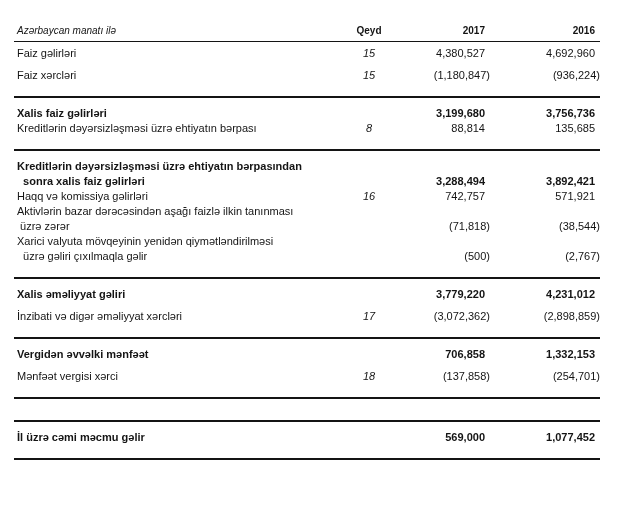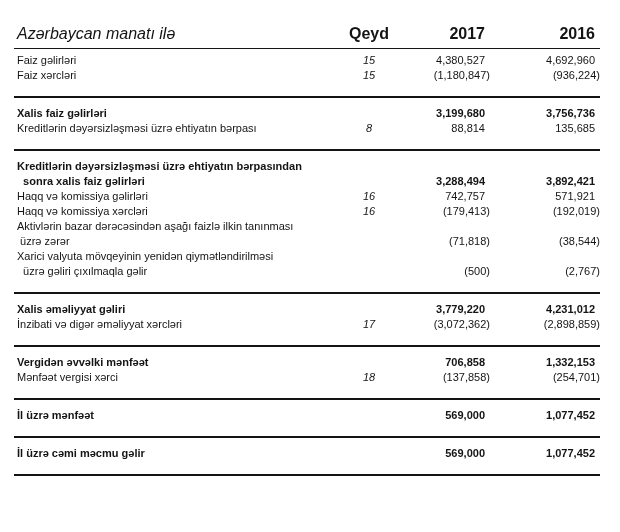--- a/index.html
+++ b/index.html
@@ -24,21 +24,21 @@
     font-size: 11px;
   }
   col.c-label { width: 332px; }
   col.c-note  { width: 46px;  }
   col.c-2017  { width: 98px;  }
   col.c-2016  { width: 110px; }
 
   thead th {
     border-bottom: 1.5px solid #141414;
     padding: 0 0 5px 0;
-    font-size: 16px;
+    font-size: 10px;
     vertical-align: bottom;
   }
   th.h-label {
     text-align: left;
     font-style: italic;
     font-weight: normal;
     padding-left: 3px;
   }
   th.h-note { text-align: center; font-weight: bold; }
   th.h-val  { text-align: right;  font-weight: bold; padding-right: 5px; }
@@ -46,21 +46,21 @@
   tbody td {
     line-height: 15px;
     vertical-align: bottom;
     padding: 0;
   }
   td.label { padding-left: 3px; }
   td.label .line { white-space: pre; }
   td.note  { text-align: center; font-style: italic; }
   td.val   { text-align: right; padding-right: 5px; }
   .num     { display: inline-block; }
-  .num.neg { margin-right: -5px; }
+  .num.neg { margin-right: -5px; margin-top: 7px; }
 
   tr.bold td, tr.bold .num { font-weight: bold; }
 
   tr.divider td { padding: 13px 0 8px 0; }
   tr.divider .rule {
     height: 0;
     border-top: 2.5px solid #141414;
   }
   tbody tr.first td { padding-top: 4px; }
 </style>
@@ -138,28 +138,20 @@
         <tr class="row">
           <td class="label">
             <div class="line">Haqq və komissiya gəlirləri</div>
           </td>
           <td class="note">16</td>
           <td class="val"><span class="num">742,757</span></td>
           <td class="val"><span class="num">571,921</span></td>
         </tr>
         <tr class="row">
           <td class="label">
-            <div class="line">Haqq və komissiya xərcləri</div>
-          </td>
-          <td class="note">16</td>
-          <td class="val"><span class="num neg">(179,413)</span></td>
-          <td class="val"><span class="num neg">(192,019)</span></td>
-        </tr>
-        <tr class="row">
-          <td class="label">
             <div class="line">Aktivlərin bazar dərəcəsindən aşağı faizlə ilkin tanınması</div>
             <div class="line"> üzrə zərər</div>
           </td>
           <td class="note"></td>
           <td class="val"><span class="num neg">(71,818)</span></td>
           <td class="val"><span class="num neg">(38,544)</span></td>
         </tr>
         <tr class="row">
           <td class="label">
             <div class="line">Xarici valyuta mövqeyinin yenidən qiymətləndirilməsi</div>
@@ -209,28 +201,20 @@
           </td>
           <td class="note">18</td>
           <td class="val"><span class="num neg">(137,858)</span></td>
           <td class="val"><span class="num neg">(254,701)</span></td>
         </tr>
         <tr class="divider">
           <td colspan="4">
             <div class="rule"></div>
           </td>
         </tr>
-        <tr class="row bold">
-          <td class="label">
-            <div class="line">İl üzrə mənfəət</div>
-          </td>
-          <td class="note"></td>
-          <td class="val"><span class="num">569,000</span></td>
-          <td class="val"><span class="num">1,077,452</span></td>
-        </tr>
         <tr class="divider">
           <td colspan="4">
             <div class="rule"></div>
           </td>
         </tr>
         <tr class="row bold">
           <td class="label">
             <div class="line">İl üzrə cəmi məcmu gəlir</div>
           </td>
           <td class="note"></td>

